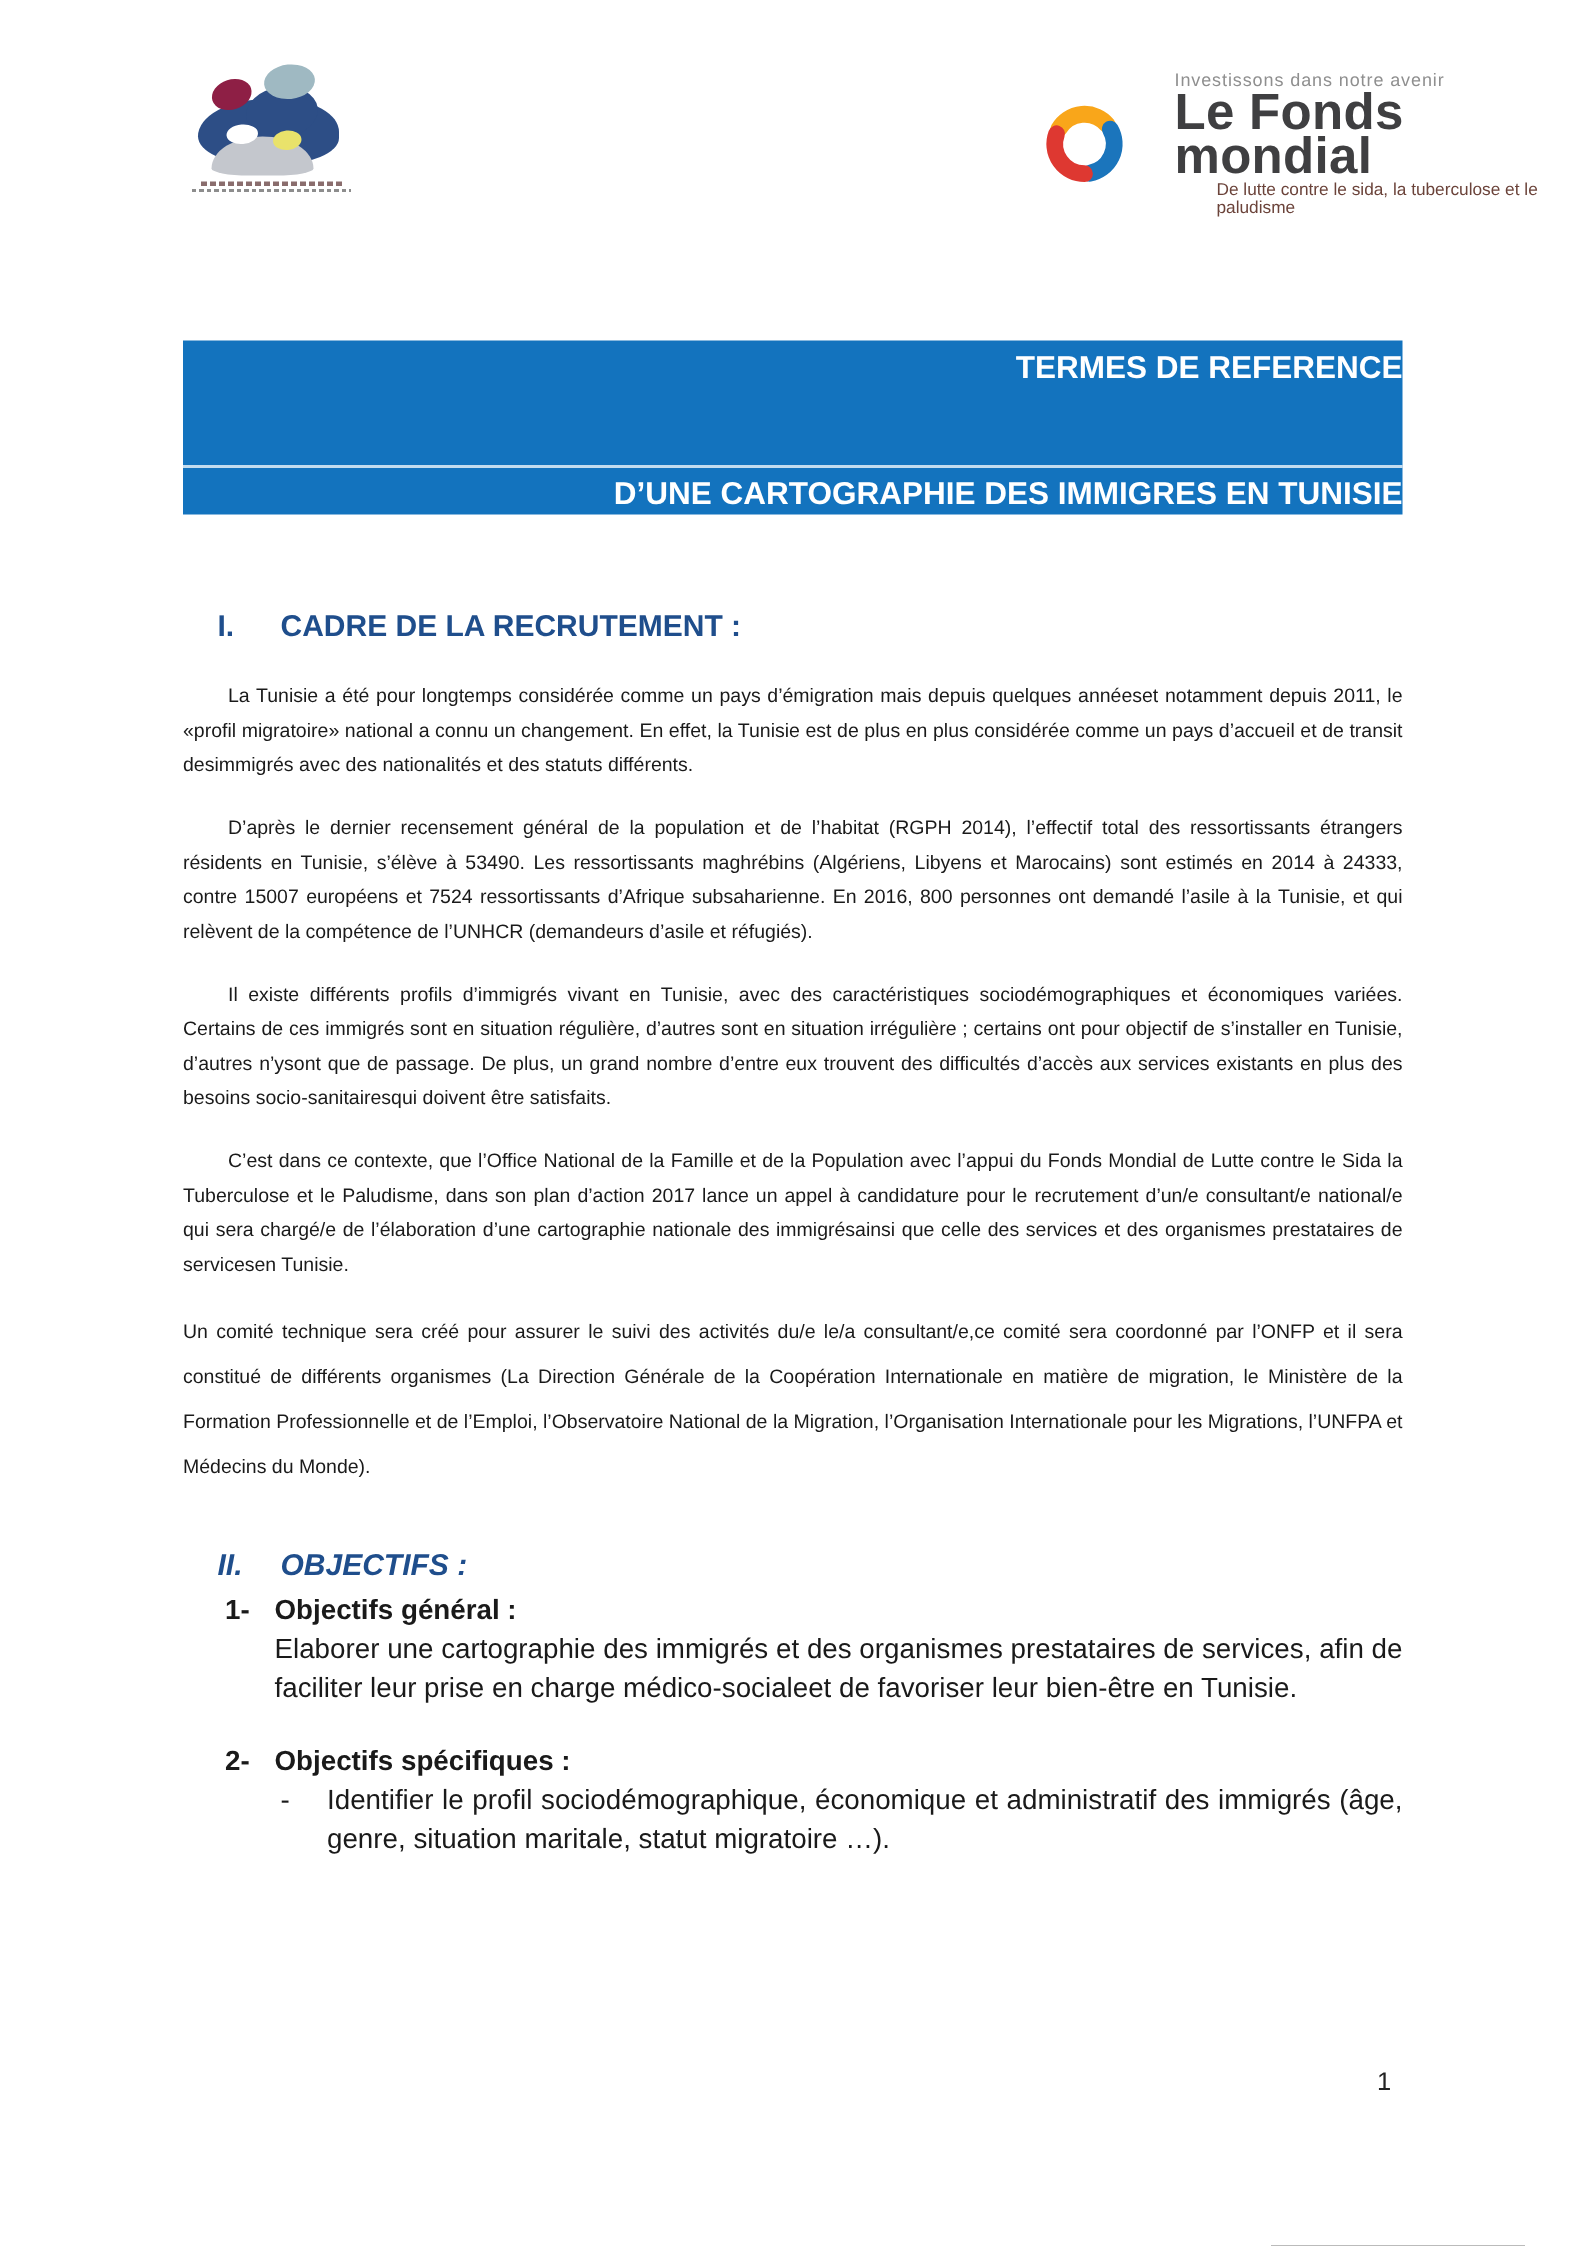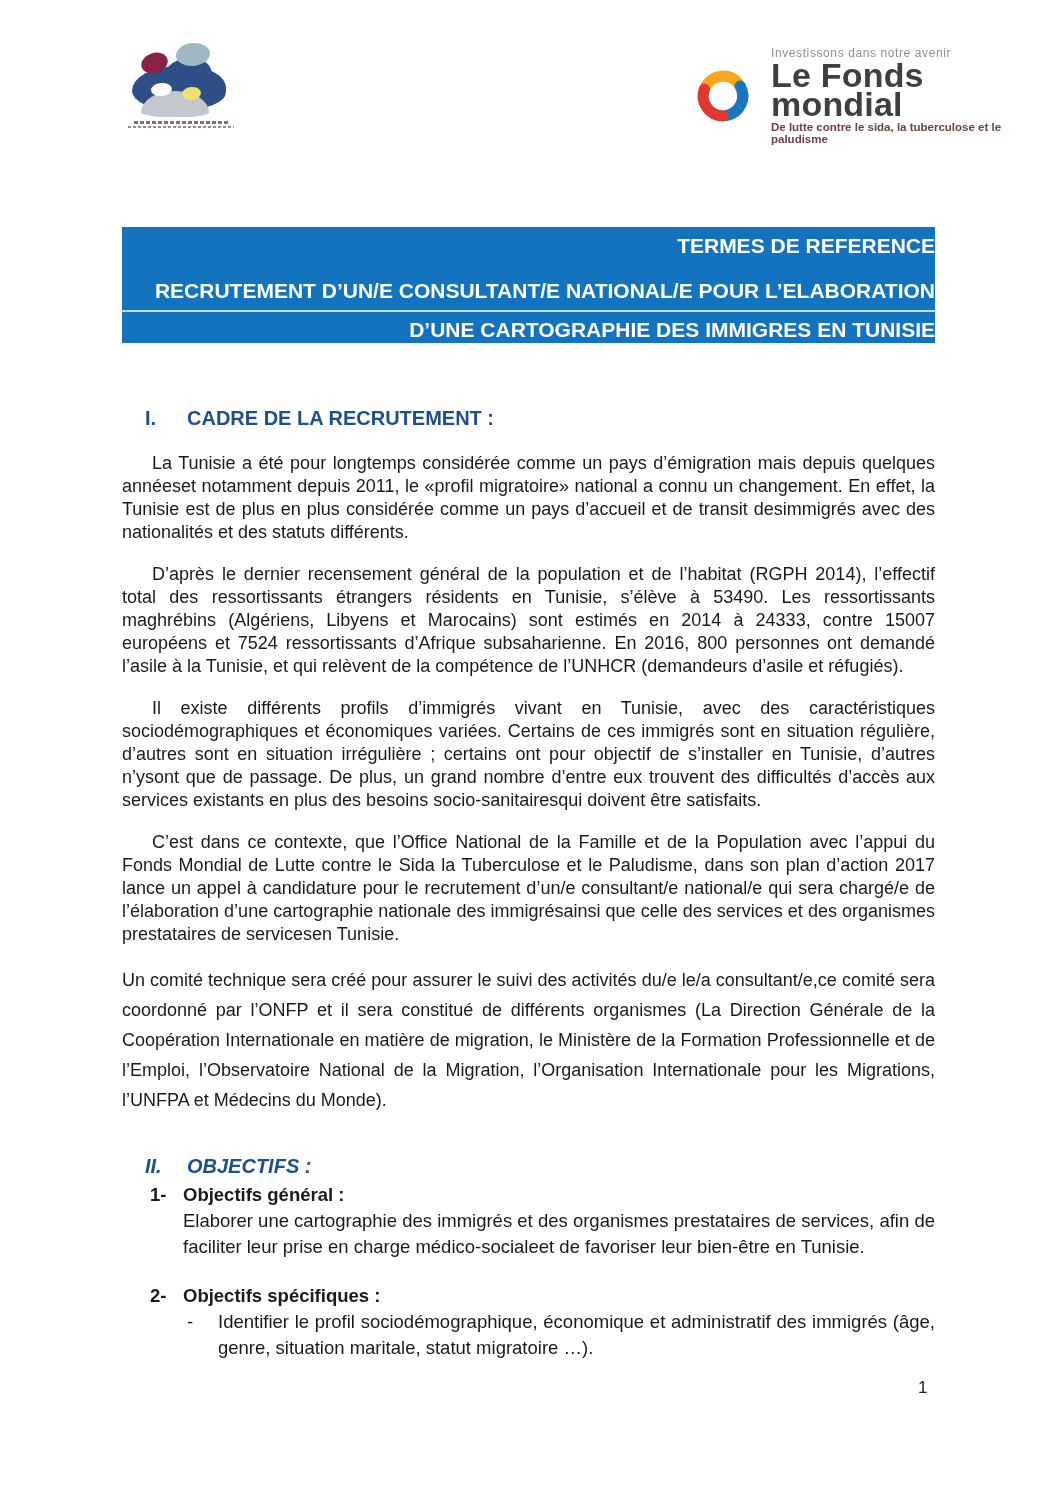--- a/index.html
+++ b/index.html
@@ -28,43 +28,43 @@
     border-radius:55% 55% 40% 40% / 90% 90% 20% 20%;}
   .onfp-white{left:23px;top:41px;width:21px;height:13px;background:#ffffff;
     border-radius:50%;transform:rotate(-5deg);}
   .onfp-yellow{left:54px;top:45px;width:19px;height:13px;background:#e9e26b;
     border-radius:50%;transform:rotate(-5deg);}
   .onfp-cap1{left:6px;top:79px;width:94px;height:3px;
     background:repeating-linear-gradient(90deg,#8a6d6d 0 4px,transparent 4px 6px);}
   .onfp-cap2{left:0px;top:84px;width:106px;height:2px;
     background:repeating-linear-gradient(90deg,#8d8d8d 0 3px,transparent 3px 5px);}
 
-  .gf-logo{position:absolute;left:690px;top:46px;display:flex;align-items:center;gap:15px;}
+  .gf-logo{position:absolute;left:690px;top:46px;display:flex;align-items:center;gap:27px;}
   .gf-swirl{width:66px;height:66px;flex:0 0 auto;}
   .gf-text{display:flex;flex-direction:column;}
   .gf-tagline-top{font-size:12px;color:#8f8f8f;letter-spacing:0.6px;margin-bottom:1px;}
   .gf-title{font-size:34px;font-weight:bold;color:#3f3f41;letter-spacing:0.2px;line-height:29px;}
-  .gf-tagline-bottom{font-size:11.5px;font-weight:bold;color:#6b433a;margin-top:2px;}
+  .gf-tagline-bottom{font-size:11.5px;font-weight:normal;color:#6b433a;margin-top:2px;margin-left:28px;}
 
   
   .content{position:absolute;left:122px;top:227px;width:813px;}
 
   .band{background:#1373be;color:#ffffff;font-weight:bold;text-align:right;
     font-size:21px;}
   .band-main{height:83px;box-sizing:border-box;padding-top:7px;}
   .band-line2{margin-top:21px;}
   .band-sub{border-top:2px solid rgba(255,255,255,0.75);height:33px;
     box-sizing:border-box;padding-top:6px;padding-left:28px;}
 
   .sec-heading{display:flex;color:#1f4e8c;font-weight:bold;font-size:20px;
     line-height:26px;margin:62px 0 21px 23px;}
   .sec-heading .sec-num{width:42px;flex:0 0 auto;}
   .sec-heading-2{margin:38px 0 3px 23px;font-style:italic;}
 
-  .para{font-size:18px;line-height:23px;text-align:justify;
+  .para{font-size:13px;line-height:23px;text-align:justify;
     text-indent:30px;margin:0 0 19px 0;}
   .para-wide{line-height:30px;text-indent:0;margin-bottom:15px;}
 
   .obj-item{display:grid;grid-template-columns:33px 1fr;margin-left:28px;
     font-size:18.5px;}
   .obj-item .obj-num{font-weight:bold;line-height:26px;}
   .obj-item .obj-title{font-weight:bold;line-height:26px;grid-column:2;}
   .obj-item .obj-body{grid-column:2;margin:0;line-height:26px;text-align:justify;}
   .obj-item-2{margin-top:23px;}
   .bullet{grid-column:2;display:grid;grid-template-columns:31px 1fr;margin-left:4px;}
@@ -101,21 +101,20 @@
       <div class="gf-title">Le Fonds mondial</div>
       <div class="gf-tagline-bottom">De lutte contre le sida, la tuberculose et le paludisme</div>
     </div>
   </div>
 
   <div class="content">
 
     <div class="band">
       <div class="band-main">
         <div class="band-line1">TERMES DE REFERENCE</div>
-        <div class="band-line2">RECRUTEMENT D’UN/E CONSULTANT/E NATIONAL/E POUR L’ELABORATION</div>
       </div>
       <div class="band-sub">D’UNE CARTOGRAPHIE DES IMMIGRES EN TUNISIE</div>
     </div>
 
     <div class="sec-heading">
       <span class="sec-num">I.</span>
       <span>CADRE DE LA RECRUTEMENT :</span>
     </div>
 
     <p class="para">La Tunisie a été pour longtemps considérée comme un pays d’émigration mais depuis quelques annéeset notamment depuis 2011, le «profil migratoire» national a connu un changement. En effet, la Tunisie est de plus en plus considérée comme un pays d’accueil et de transit desimmigrés avec des nationalités et des statuts différents.</p>

